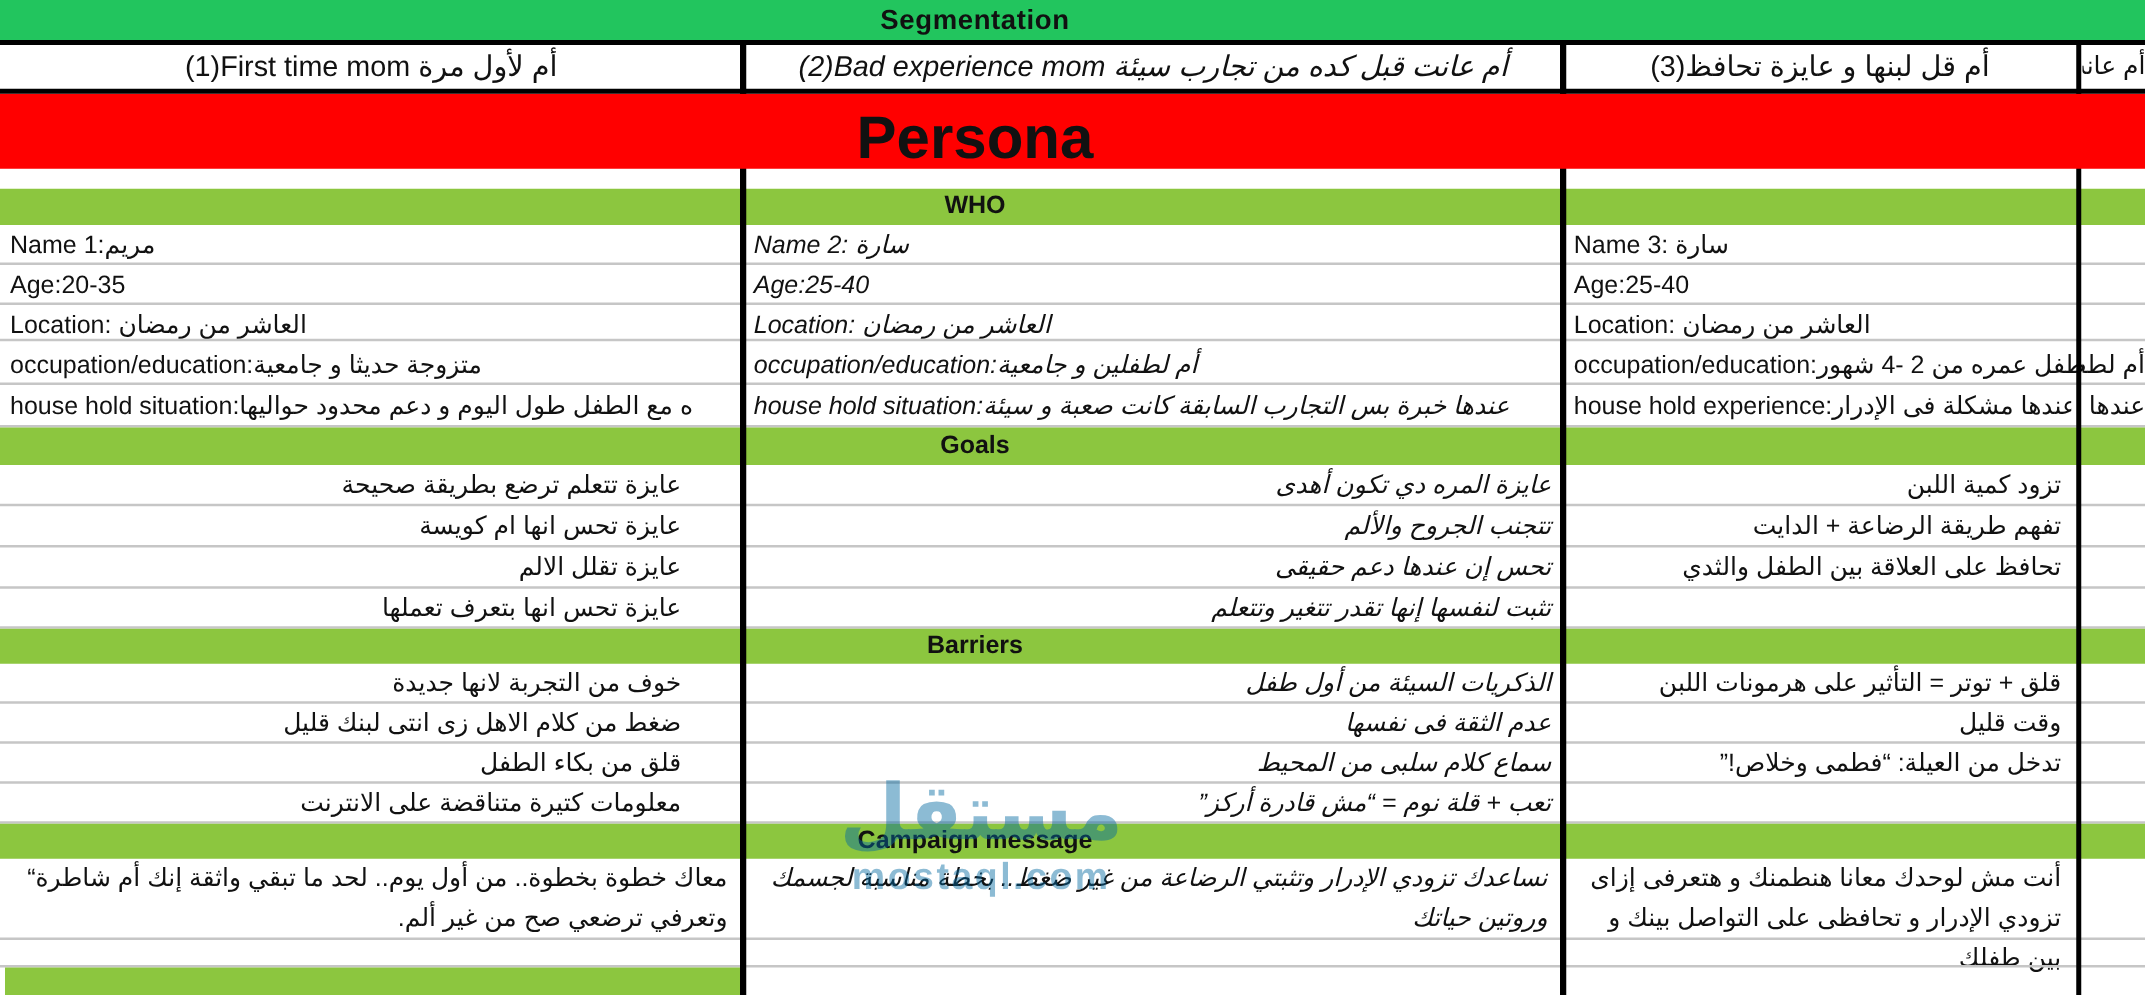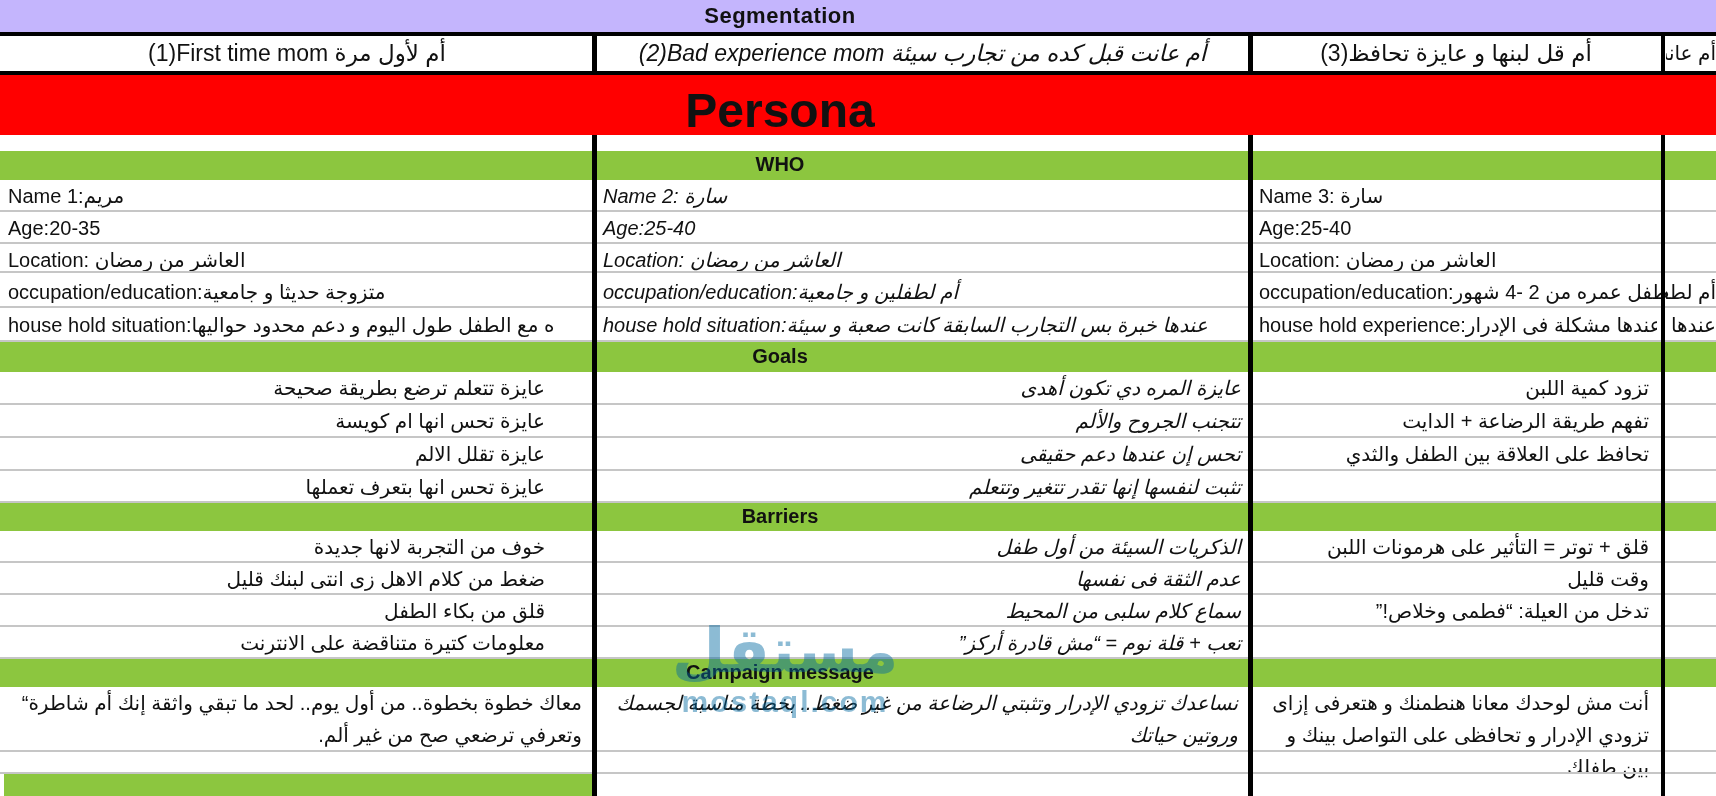--- a/index.html
+++ b/index.html
@@ -1,19 +1,19 @@
 <!DOCTYPE html>
 <html><head>
 <meta charset="utf-8">
 <style>
   * { margin:0; padding:0; box-sizing:border-box; }
   body { font-family:"Liberation Sans","DejaVu Sans",sans-serif; background:#e9e9e9; }
   .sheet { position:relative; width:1716px; height:796px; background:#ffffff; overflow:hidden; color:#111; }
   .band { position:absolute; left:0; right:0; }
-  .yellow { background:#c4b5fd; z-index:2; }
+  .yellow { background:#22c55e; z-index:2; }
   .redband { background:#ff0000; z-index:2; }
   .greenband { background:#8cc63f; z-index:0; }
   .hline { background:#000; z-index:3; }
   .divider { position:absolute; background:#000; z-index:1; top:36px; height:760px; }
   .bannertext { position:absolute; left:0; width:1560px; text-align:center; }
   .seg-title { font-size:22px; font-weight:800; letter-spacing:.5px; }
   .persona-title { font-size:48px; font-weight:800; }
   .sec-title { font-size:20px; font-weight:700; }
   .rrow { position:absolute; left:0; right:0; border-bottom:2px solid #c6c6c6; z-index:0; }
   .cell { position:absolute; top:0; height:100%; white-space:nowrap; overflow:hidden; font-size:20px; }

